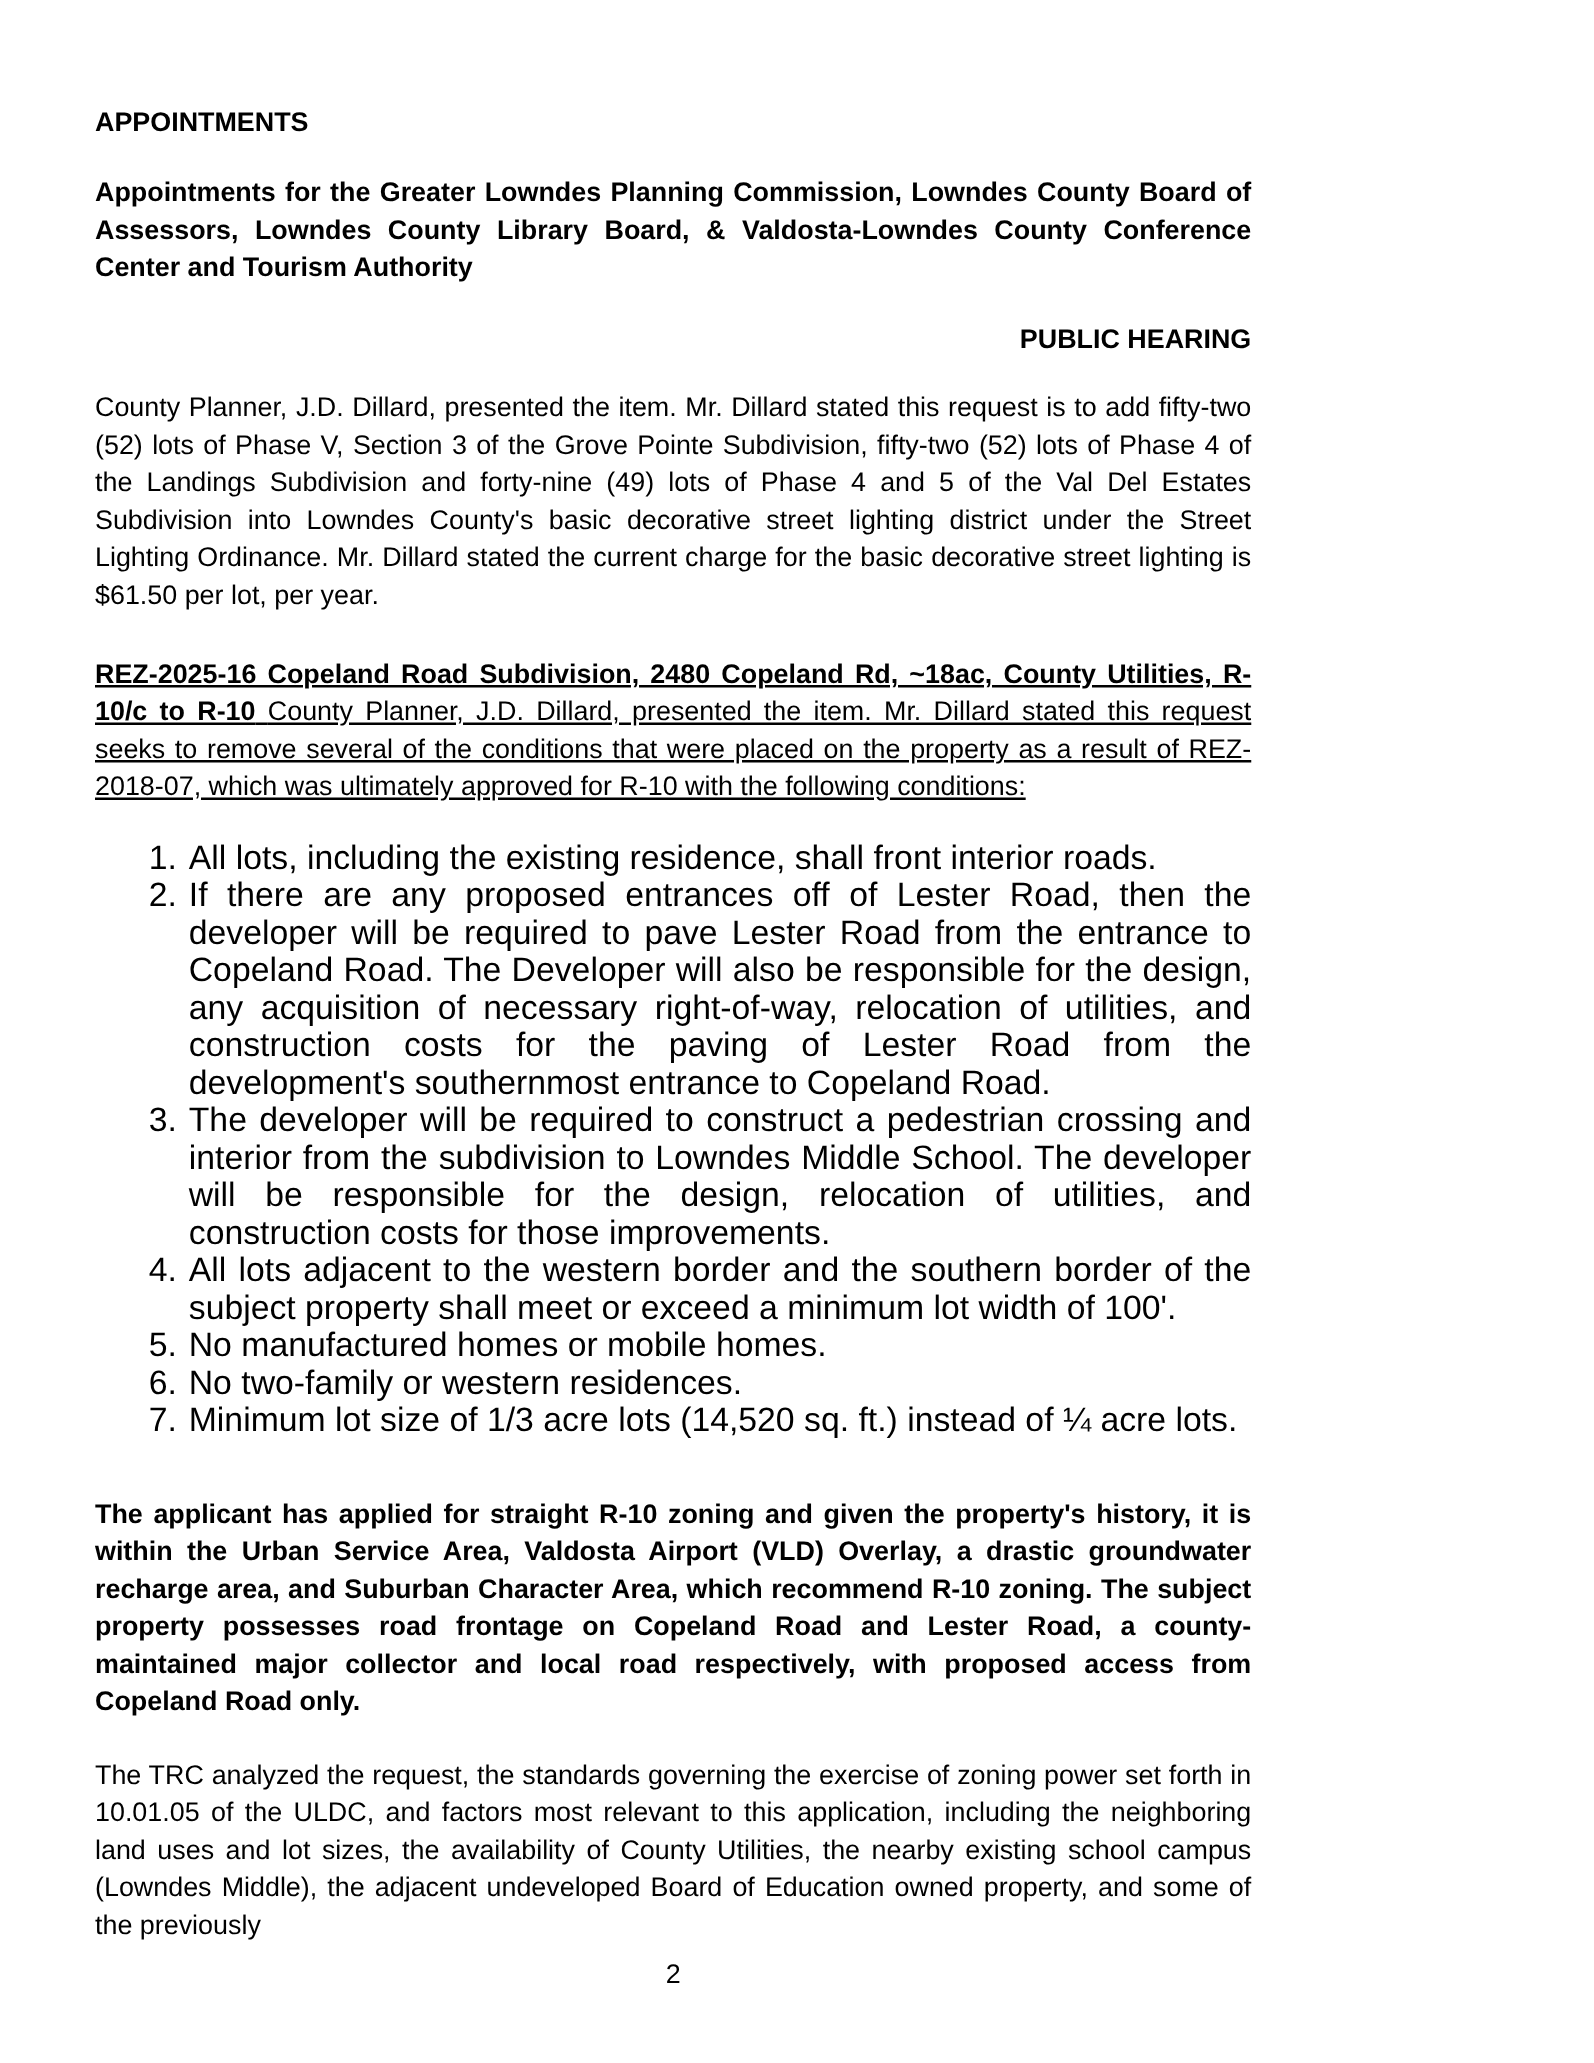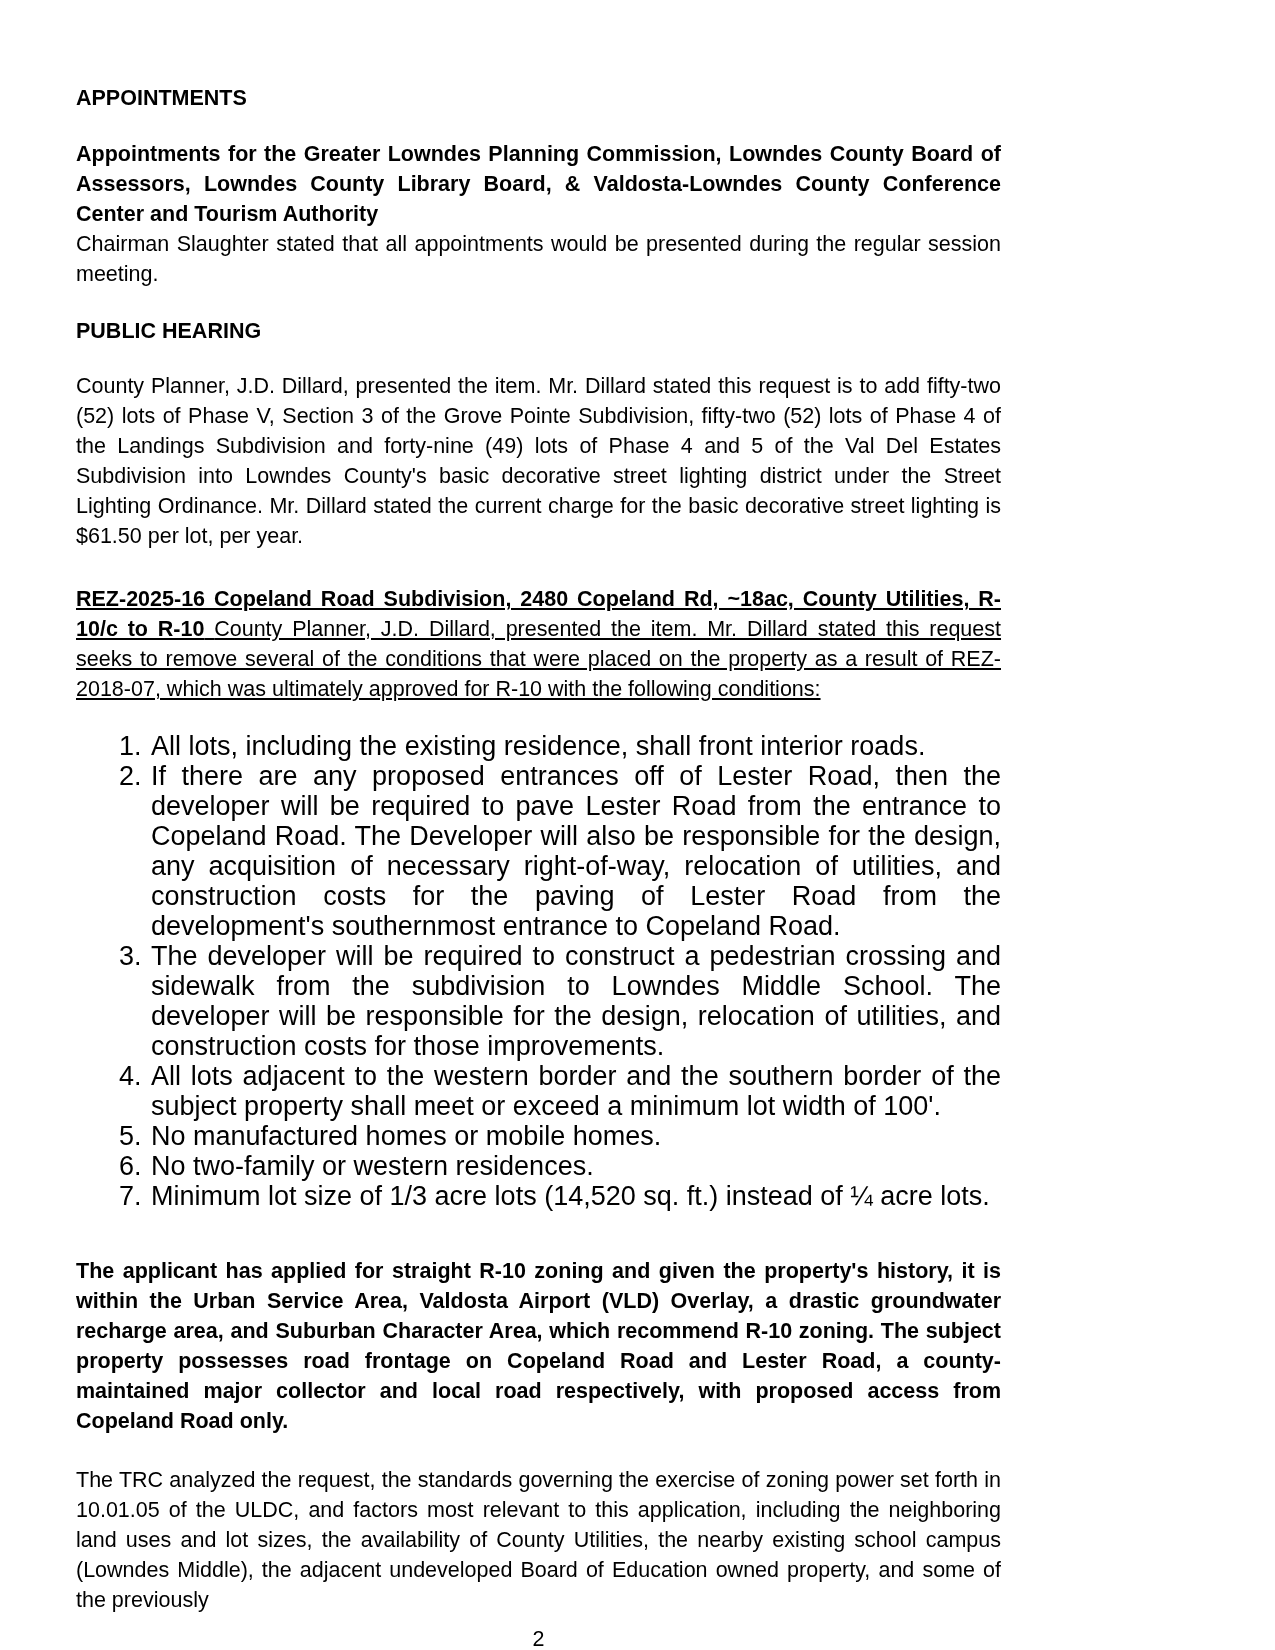--- a/index.html
+++ b/index.html
@@ -31,21 +31,21 @@
   .para {
     font-size: 21.5px;
     line-height: 30px;
     margin: 0;
     text-align: justify;
   }
   .bold {
     font-weight: bold;
   }
   #appointments-heading { margin-bottom: 26px; }
-  #public-hearing-heading { margin-top: 27px; margin-bottom: 25px; }
+  #public-hearing-heading { margin-top: 27px; margin-bottom: 25px; text-align: right; }
   #street-lighting-body { margin-top: 0; }
   #rez-paragraph { margin-top: 33px; text-decoration: underline; }
   ol.conditions {
     margin: 27px 0 0 0;
     padding: 0 0 0 73px;
     font-size: 27px;
     line-height: 30px;
   }
   ol.conditions li {
     text-align: justify;
@@ -62,33 +62,32 @@
 </style>
 </head>
 <body>
 
 <div class="page">
 
   <h2 class="heading" id="appointments-heading">APPOINTMENTS</h2>
 
   <p class="para bold">Appointments for the Greater Lowndes Planning Commission, Lowndes County Board of Assessors, Lowndes County Library Board, &amp; Valdosta-Lowndes County Conference Center and Tourism Authority</p>
 
-  <p class="para">Chairman Slaughter stated that all appointments would be presented during the regular session meeting.</p>
 
   <h2 class="heading" id="public-hearing-heading">PUBLIC HEARING</h2>
 
 
   <p class="para" id="street-lighting-body">County Planner, J.D. Dillard, presented the item. Mr. Dillard stated this request is to add fifty-two (52) lots of Phase V, Section 3 of the Grove Pointe Subdivision, fifty-two (52) lots of Phase 4 of the Landings Subdivision and forty-nine (49) lots of Phase 4 and 5 of the Val Del Estates Subdivision into Lowndes County's basic decorative street lighting district under the Street Lighting Ordinance. Mr. Dillard stated the current charge for the basic decorative street lighting is $61.50 per lot, per year.</p>
 
   <p class="para" id="rez-paragraph"><span class="bold">REZ-2025-16 Copeland Road Subdivision, 2480 Copeland Rd, ~18ac, County Utilities, R-10/c to R-10</span> <span>County Planner, J.D. Dillard, presented the item. Mr. Dillard stated this request seeks to remove several of the conditions that were placed on the property as a result of REZ-2018-07, which was ultimately approved for R-10 with the following conditions:</span></p>
 
   <ol class="conditions">
     <li>All lots, including the existing residence, shall front interior roads.</li>
     <li>If there are any proposed entrances off of Lester Road, then the developer will be required to pave Lester Road from the entrance to Copeland Road.  The Developer will also be responsible for the design, any acquisition of necessary right-of-way, relocation of utilities, and construction costs for the paving of Lester Road from the development's southernmost entrance to Copeland Road.</li>
-    <li>The developer will be required to construct a pedestrian crossing and sidewalk from the subdivision to Lowndes Middle School. The developer will be responsible for the design, relocation of utilities, and construction costs for those improvements.</li>
+    <li>The developer will be required to construct a pedestrian crossing and interior from the subdivision to Lowndes Middle School. The developer will be responsible for the design, relocation of utilities, and construction costs for those improvements.</li>
     <li>All lots adjacent to the western border and the southern border of the subject property shall meet or exceed a minimum lot width of 100'.</li>
     <li>No manufactured homes or mobile homes.</li>
     <li>No two-family or western residences.</li>
     <li>Minimum lot size of 1/3 acre lots (14,520 sq. ft.) instead of ¼ acre lots.</li>
   </ol>
 
   <p class="para" id="applicant-paragraph">The applicant has applied for straight R-10 zoning and given the property's history, it is within the Urban Service Area, Valdosta Airport (VLD) Overlay, a drastic groundwater recharge area, and Suburban Character Area, which recommend R-10 zoning. The subject property possesses road frontage on Copeland Road and Lester Road, a county-maintained major collector and local road respectively, with proposed access from Copeland Road only.</p>
 
   <p class="para" id="trc-paragraph">The TRC analyzed the request, the standards governing the exercise of zoning power set forth in 10.01.05 of the ULDC, and factors most relevant to this application, including the neighboring land uses and lot sizes, the availability of County Utilities, the nearby existing school campus (Lowndes Middle), the adjacent undeveloped Board of Education owned property, and some of the previously</p>
 

